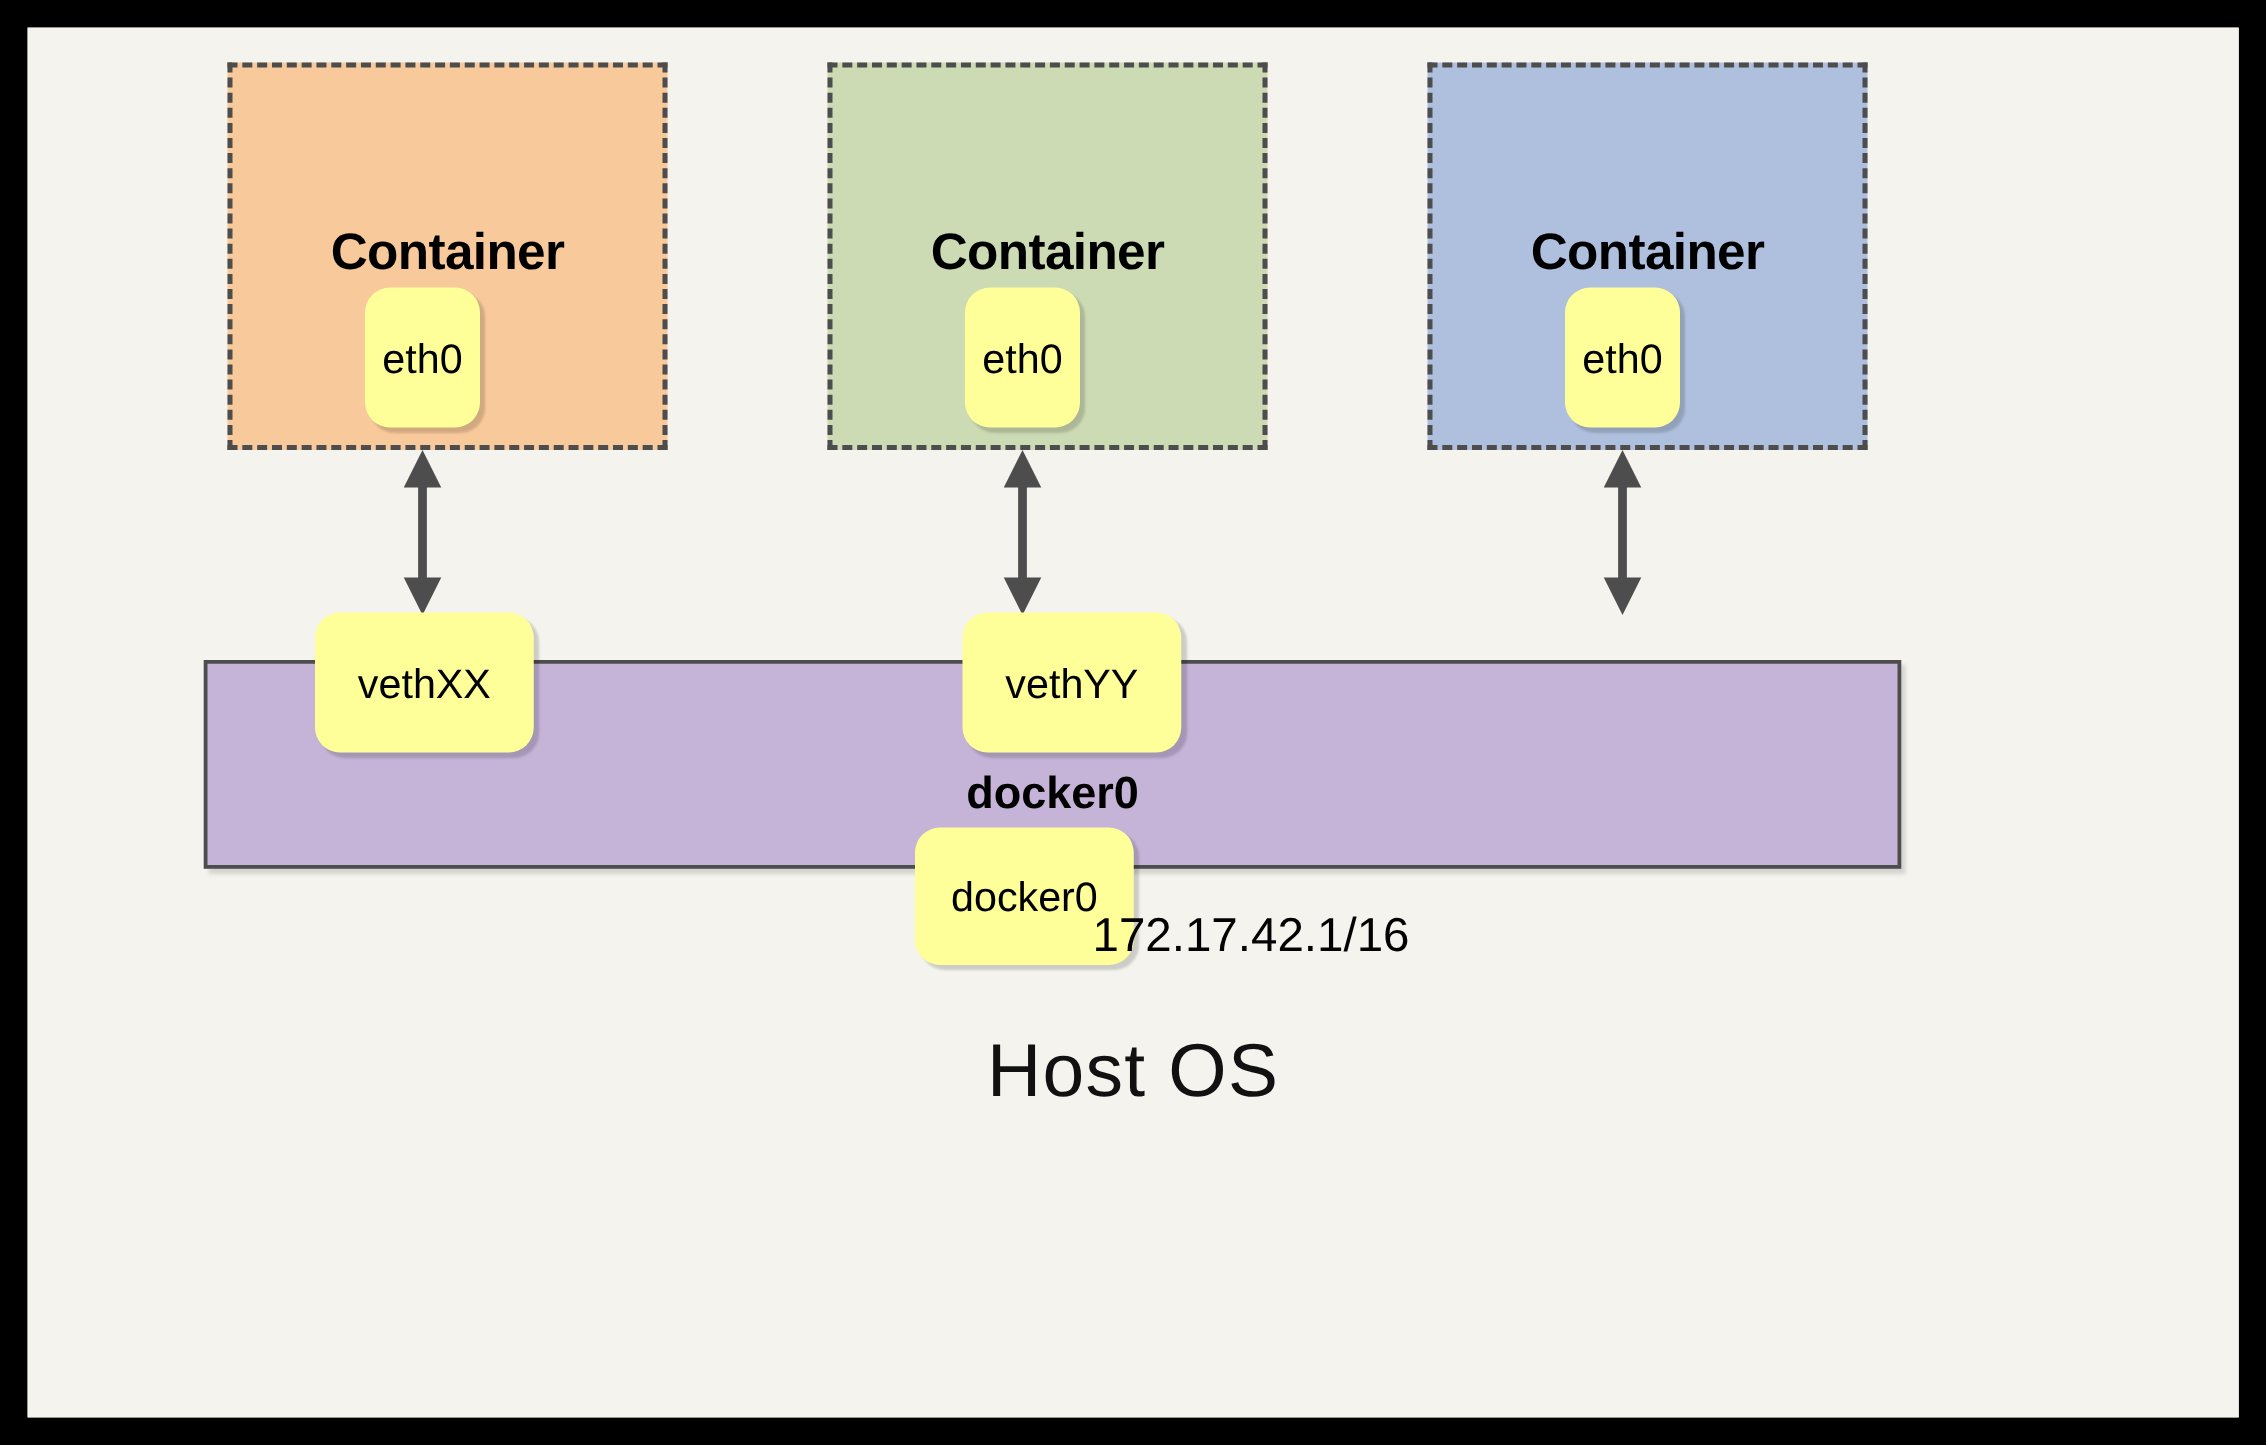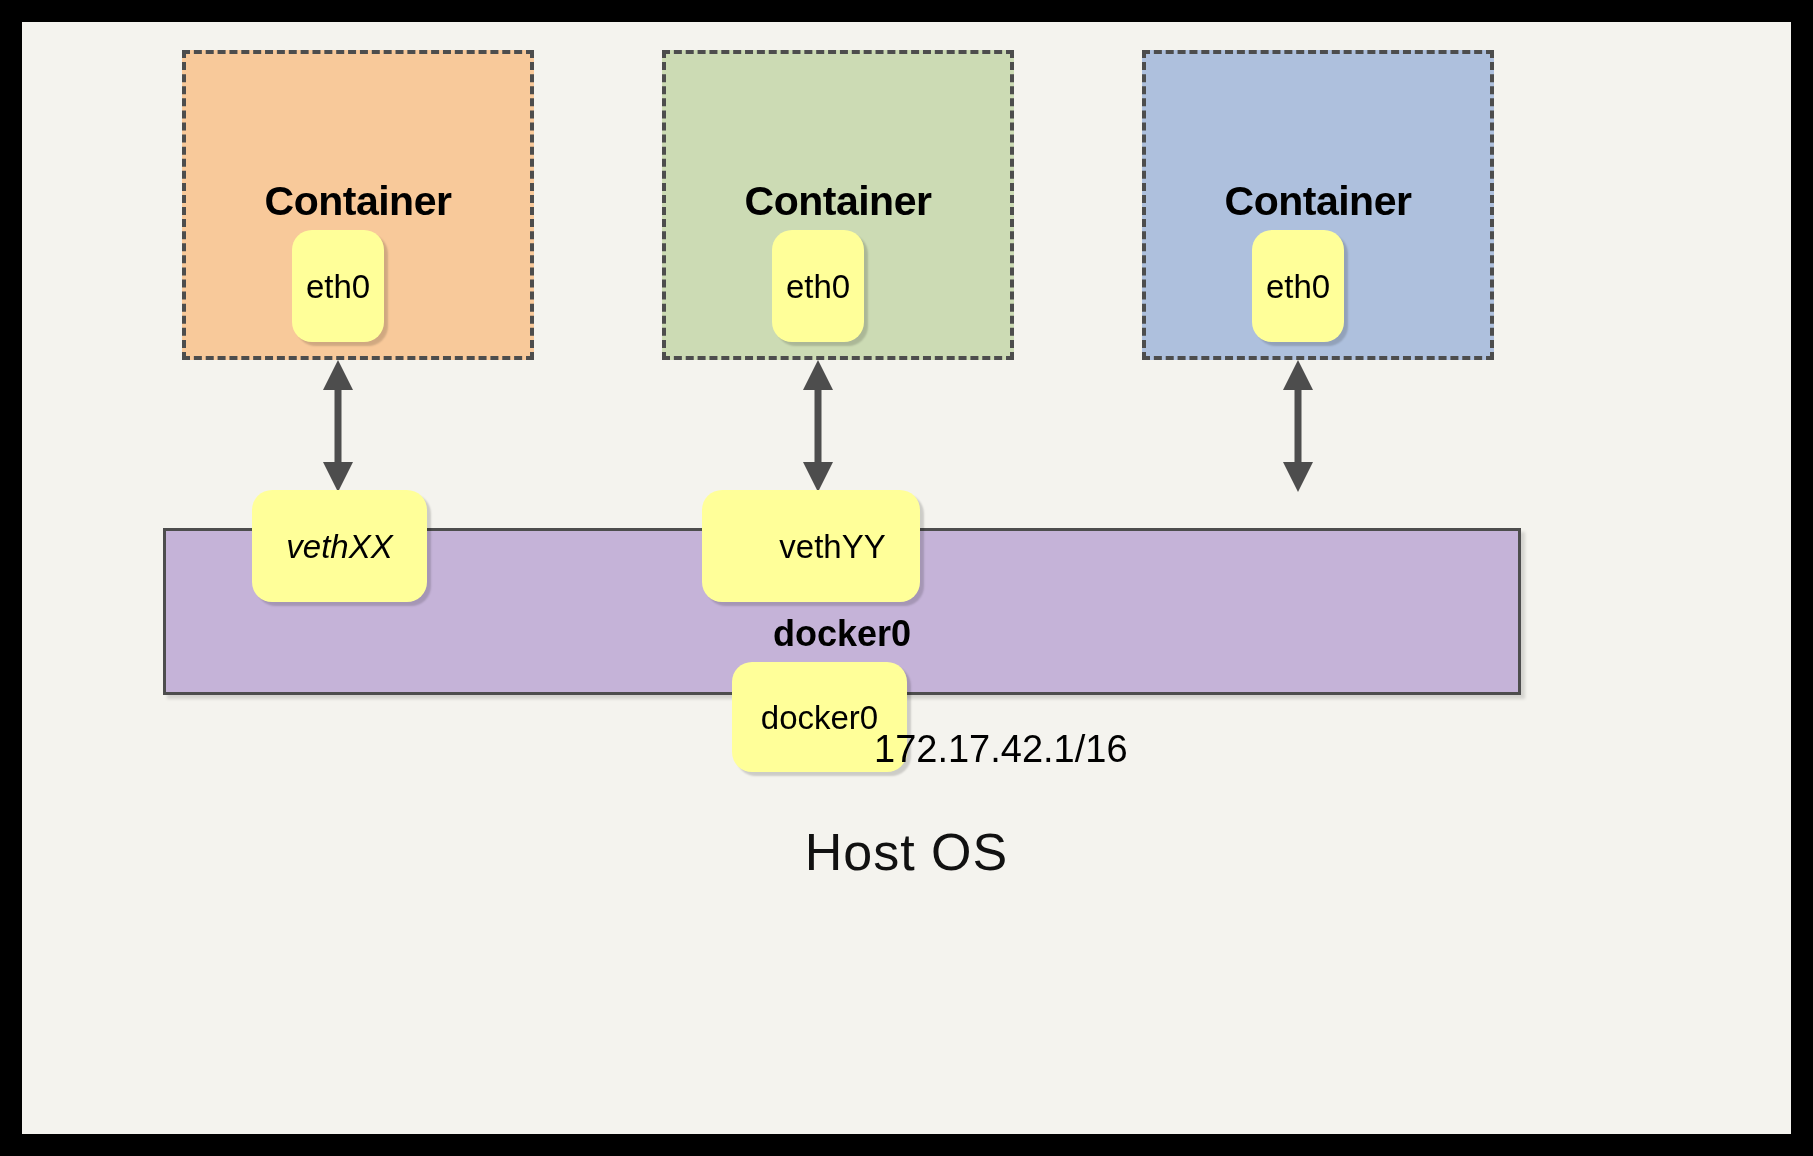--- a/index.html
+++ b/index.html
@@ -75,22 +75,22 @@
   }
   #eth0-1 { left: 270px; }
   #eth0-2 { left: 750px; }
   #eth0-3 { left: 1230px; }
 
   .veth-note {
     width: 175px;
     height: 112px;
     top: 468px;
   }
-  #veth-1 { left: 230px; font-style: italic; }
-  #veth-2 { left: 680px; padding-left: 43px; }
+  #veth-1 { left: 230px; }
+  #veth-2 { left: 748px; }
   #veth-3 { left: 1190px; }
 
   #docker0-note {
     width: 175px;
     height: 110px;
     left: 710px;
     top: 640px;
   }
 
   
@@ -136,21 +136,21 @@
     white-space: nowrap;
   }
 
   
   #host-os {
     position: absolute;
     left: 0;
     right: 0;
     top: 800px;
     text-align: center;
-    font-size: 52px;
+    font-size: 60px;
     color: #111111;
     letter-spacing: 1px;
   }
 </style>
 </head>
 <body>
 
 <div id="canvas">
   <div class="inner">
 

